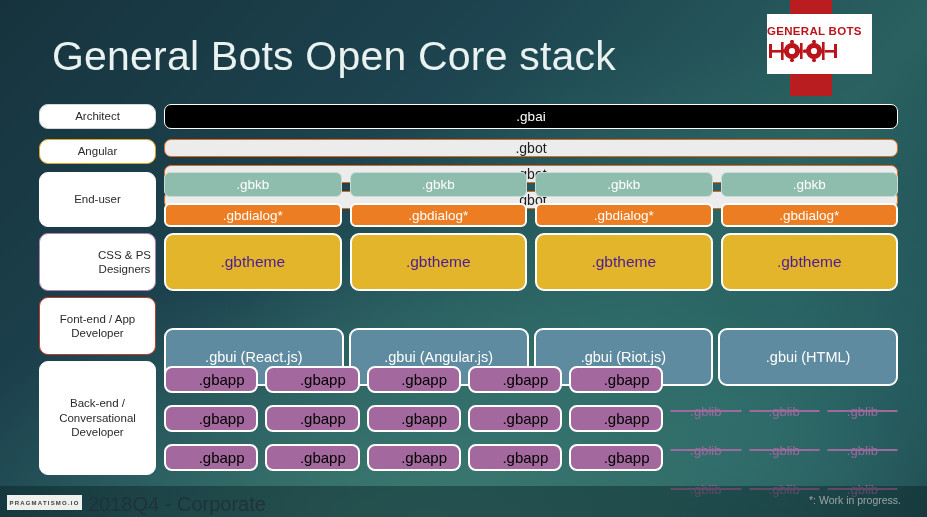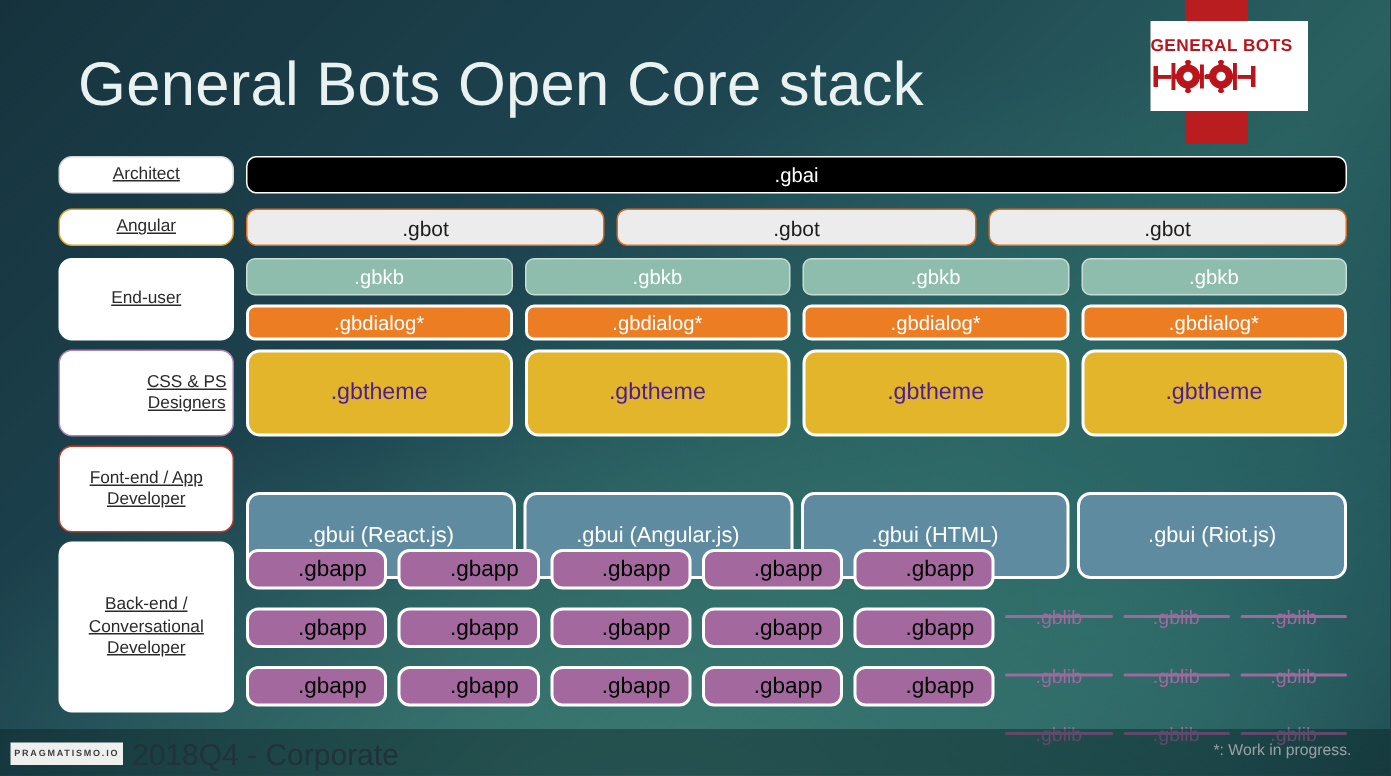--- a/index.html
+++ b/index.html
@@ -36,21 +36,21 @@
     line-height:1;margin-bottom:2px;
   }
   #logo-mark{display:block;}
 
   
   .role{
     position:absolute;left:39px;width:117px;
     background:#ffffff;border-radius:9px;
     display:flex;align-items:center;justify-content:center;text-align:center;
     color:#2a2a2a;font-size:11.5px;line-height:1.25;
-    box-sizing:border-box;padding:2px 4px;text-decoration:underline;
+    box-sizing:border-box;padding:2px 4px;
   }
   .role.r1{top:104px;height:25px;border:1.6px solid #d8d8d8;}
   .role.r2{top:139px;height:25px;border:1.6px solid #e0a525;}
   .role.r3{top:172px;height:55px;border:1.6px solid #ffffff;}
   .role.r4{top:233px;height:58px;border:1.6px solid #b07fb3;justify-content:flex-end;}
   .role.r5{top:297px;height:58px;border:1.6px solid #c23a28;}
   .role.r6{top:361px;height:114px;border:1.6px solid #ffffff;}
 
   
   .row{position:absolute;left:164px;width:734px;display:flex;box-sizing:border-box;}
@@ -60,21 +60,21 @@
   }
 
   
   #row-gbai{top:104px;height:25px;}
   #row-gbai .cell{
     flex:1;background:#000000;border:1.8px solid #ffffff;
     color:#ffffff;font-size:13.5px;
   }
 
   
-  #row-gbot{top:139px;height:25px;gap:8px;}
+  #row-gbot{top:139px;height:25px;gap:8px;flex-direction:column;}
   #row-gbot .cell{
     flex:1;background:#ececec;border:1.6px solid #e06a1b;
     color:#1d1d1d;font-size:14px;
   }
 
   
   #row-gbkb{top:172px;height:25px;gap:8px;}
   #row-gbkb .cell{
     flex:1;background:#8ebcad;border:1.5px solid #c8ddd5;
     color:#ffffff;font-size:13.5px;border-radius:6px;
@@ -239,22 +239,22 @@
   <div class="row" id="row-gbtheme">
     <div class="cell">.gbtheme</div>
     <div class="cell">.gbtheme</div>
     <div class="cell">.gbtheme</div>
     <div class="cell">.gbtheme</div>
   </div>
 
   <div class="row" id="row-gbui">
     <div class="cell">.gbui (React.js)</div>
     <div class="cell">.gbui (Angular.js)</div>
+    <div class="cell">.gbui (Riot.js)</div>
     <div class="cell">.gbui (HTML)</div>
-    <div class="cell">.gbui (Riot.js)</div>
   </div>
 
   <div class="gridrow" id="grid-r1">
     <div class="gbapp">.gbapp</div>
     <div class="gbapp">.gbapp</div>
     <div class="gbapp">.gbapp</div>
     <div class="gbapp">.gbapp</div>
     <div class="gbapp">.gbapp</div>
     <div class="gblib">.gblib</div>
     <div class="gblib">.gblib</div>

